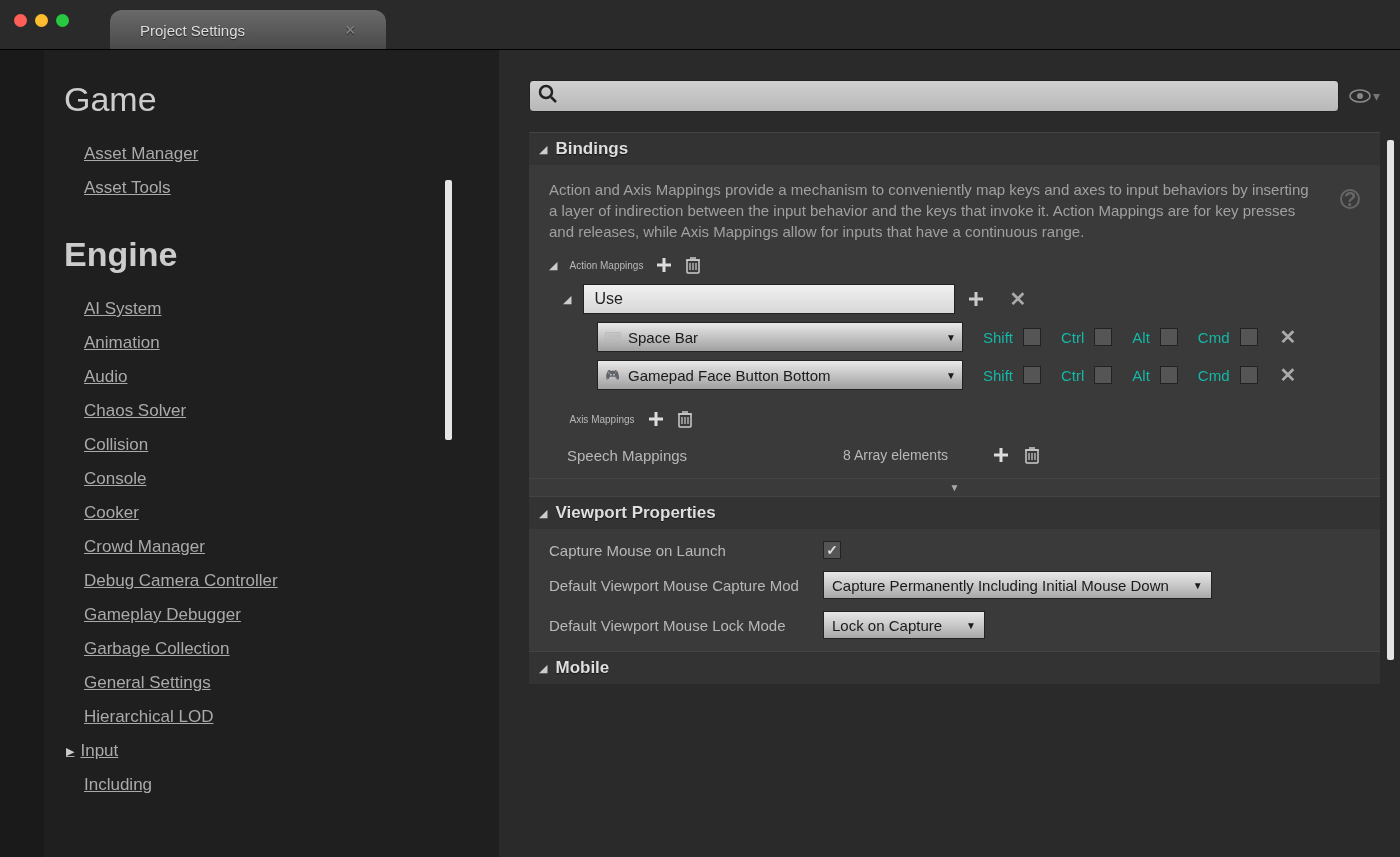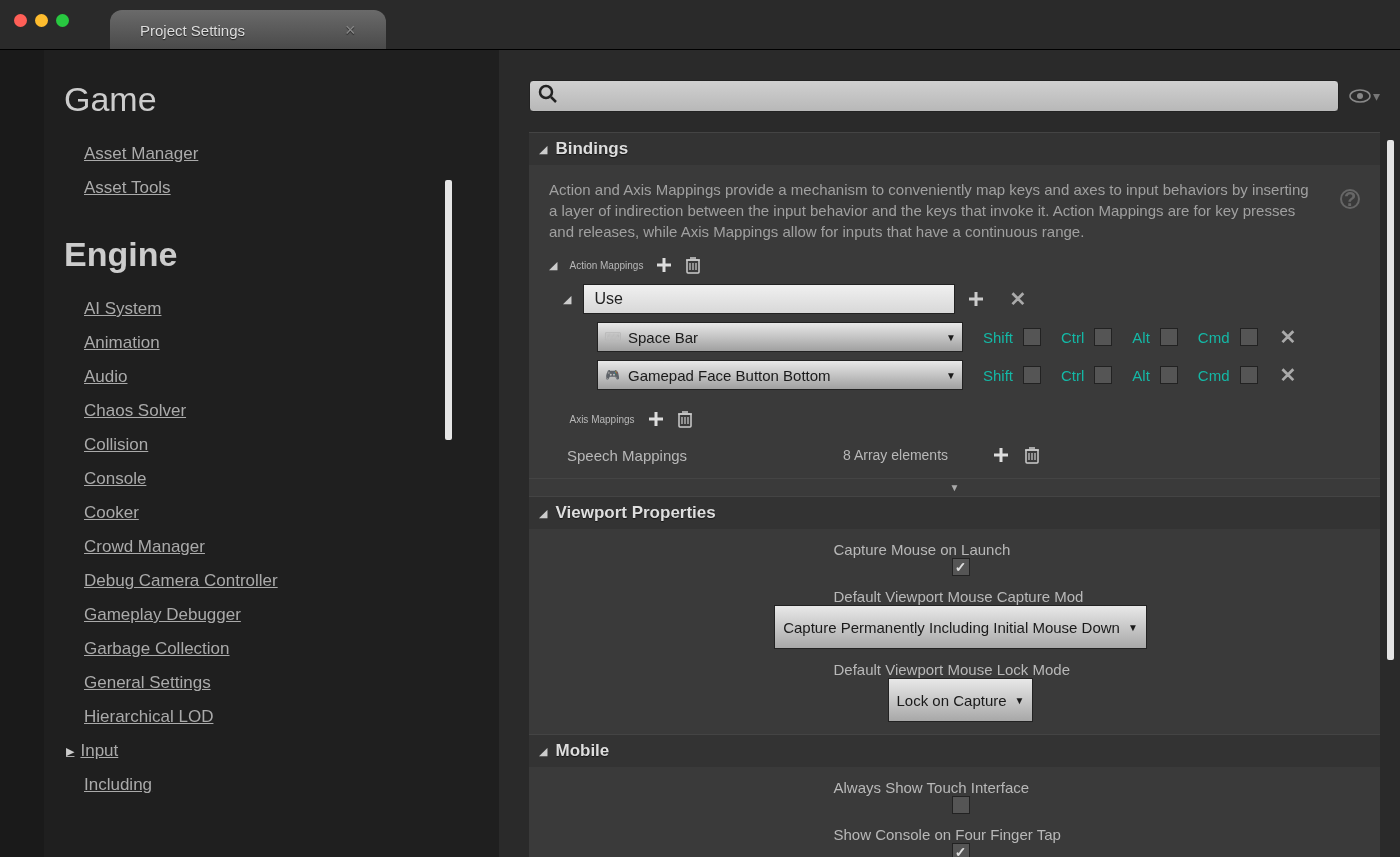--- a/index.html
+++ b/index.html
@@ -289,44 +289,43 @@
   font-weight: bold;
   cursor: pointer;
   margin-left: 12px;
 }
 
 
 .prop-row {
   display: flex;
   align-items: center;
   padding: 6px 0;
-  flex-direction: column;
 }
 .prop-label-col {
   width: 282px;
   padding-left: 20px;
   color: #b8b8b8;
   font-size: 15px;
   white-space: nowrap;
   overflow: hidden;
 }
 .prop-value-col {
   padding-left: 12px;
   display: flex;
   align-items: center;
   gap: 14px;
 }
 .select-dd {
   background: linear-gradient(to bottom, #e8e8e8, #a8a8a8);
   border: 1px solid #222;
-  height: 44px;
+  height: 28px;
   padding: 0 8px;
   display: flex;
   align-items: center;
-  gap: 8px;
+  gap: 24px;
   cursor: pointer;
 }
 .select-dd-label { color: #1a1a1a; font-size: 15px; }
 
 .speech-row {
   display: flex;
   align-items: center;
   margin-top: 18px;
 }
 
@@ -564,35 +563,15 @@
             <span class="dd-arrow">▼</span>
           </div>
         </div>
       </div>
     </div>
 
     <div class="section-header">
       <span class="expand-tri">◢</span>
       <span class="section-title">Mobile</span>
     </div>
-    <div class="section-body" style="padding:6px 0;">
-      <div class="prop-row">
-        <div class="prop-label-col">Always Show Touch Interface</div>
-        <div class="prop-value-col">
-          <span class="checkbox"></span>
-        </div>
-      </div>
-      <div class="prop-row">
-        <div class="prop-label-col">Show Console on Four Finger Tap</div>
-        <div class="prop-value-col">
-          <span class="checkbox checked"></span>
-        </div>
-      </div>
-      <div class="prop-row">
-        <div class="prop-label-col">Enable Gesture Recognizer</div>
-        <div class="prop-value-col">
-          <span class="checkbox"></span>
-        </div>
-      </div>
-    </div>
 
   </div>
 </div>
 
 </body></html>

